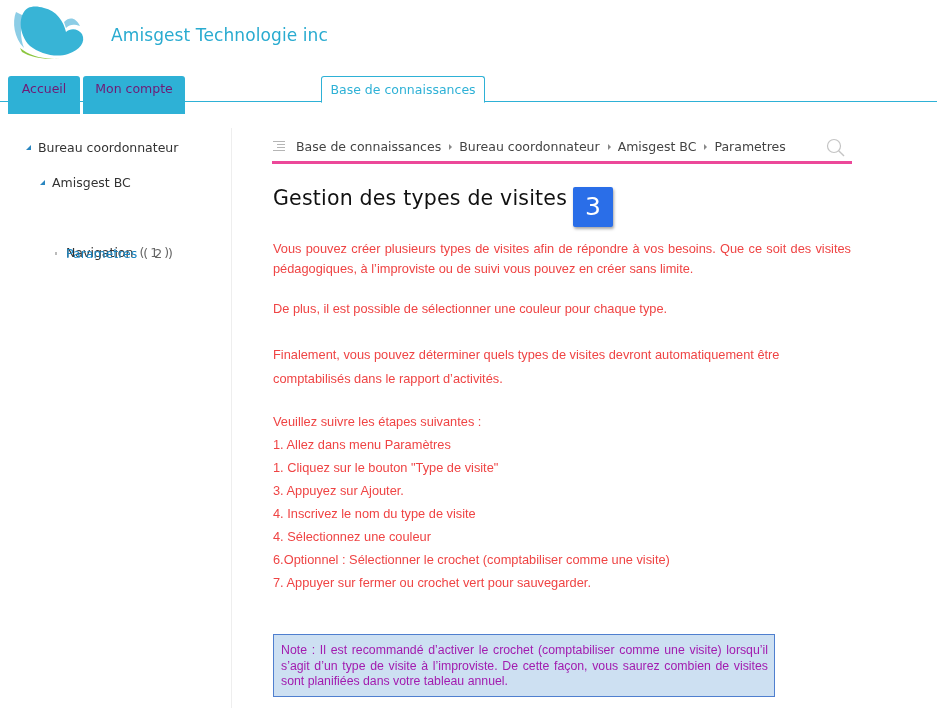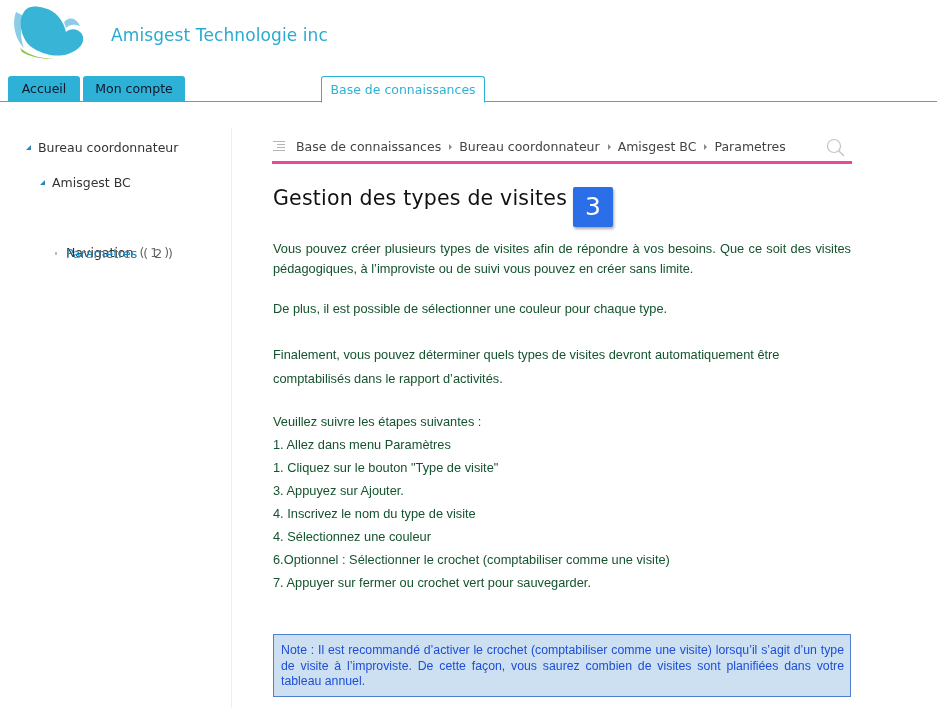--- a/index.html
+++ b/index.html
@@ -4,21 +4,21 @@
   <style>
     * { box-sizing: border-box; margin: 0; padding: 0; }
     html, body { width: 937px; height: 708px; overflow: hidden; background: #ffffff; }
     body { font-family: "Liberation Sans", sans-serif; color: #222; position: relative; }
 
     .header { position: absolute; left: 0; top: 0; width: 937px; height: 75px; }
     .logo { position: absolute; left: 10px; top: 4px; width: 78px; height: 58px; }
     .company { position: absolute; left: 111px; top: 25px; font-size: 17px; color: #29abd0; font-family: "DejaVu Sans", sans-serif; font-weight: normal; letter-spacing: 0.1px; }
 
     .tabs { position: absolute; left: 0; top: 76px; width: 937px; height: 26px; border-bottom: 1px solid #2eb1d6; }
-    .tab { position: absolute; top: 0; height: 26px; background: #2eb1d6; color: #0f172a; font-size: 12.5px; font-family: "DejaVu Sans", sans-serif; text-align: center; line-height: 26px; border-radius: 3px 3px 0 0; cursor: pointer; }
+    .tab { position: absolute; top: 0; height: 38px; background: #2eb1d6; color: #701a75; font-size: 12.5px; font-family: "DejaVu Sans", sans-serif; text-align: center; line-height: 26px; border-radius: 3px 3px 0 0; cursor: pointer; }
     .tab.active { background: #ffffff; color: #2eb1d6; border: 1px solid #2eb1d6; border-bottom: 1px solid #ffffff; height: 27px; line-height: 25px; }
     .tab-1 { left: 8px; width: 72px; }
     .tab-2 { left: 83px; width: 102px; }
     .tab-3 { left: 189px; width: 128px; }
     .tab-4 { left: 321px; width: 164px; }
 
     .sidebar { position: absolute; left: 0; top: 128px; width: 232px; height: 580px; border-right: 1px solid #eeeeee; }
     .tree-item { position: absolute; font-size: 12.5px; font-family: "DejaVu Sans", sans-serif; color: #333; cursor: pointer; white-space: nowrap; }
     .tree-item .arrow { display: inline-block; width: 0; height: 0; border-left: 5px solid transparent; border-bottom: 5px solid #2a86c0; margin-right: 7px; vertical-align: 2px; }
     .tree-item .dot { display: inline-block; width: 2px; height: 2px; background: #bbb; margin-right: 9px; vertical-align: 3px; }
@@ -33,27 +33,27 @@
     .bc-icon { position: absolute; left: 1px; top: 5px; width: 12px; height: 9px; }
     .bc-icon span { position: absolute; height: 1px; background: #b5b5b5; }
     .bc-list { position: absolute; left: 24px; top: 3px; font-size: 12.5px; font-family: "DejaVu Sans", sans-serif; color: #444; white-space: nowrap; }
     .bc-item { cursor: pointer; }
     .bc-sep { display: inline-block; width: 0; height: 0; border-top: 3px solid transparent; border-bottom: 3px solid transparent; border-left: 3px solid #888; margin: 0 7px 1px 8px; }
     .search-icon { position: absolute; left: 554px; top: 2px; width: 20px; height: 20px; cursor: pointer; }
 
     .title { position: absolute; left: 273px; top: 186px; font-size: 20.5px; font-family: "DejaVu Sans", sans-serif; color: #111; font-weight: normal; letter-spacing: 0.2px; }
     .badge { position: absolute; left: 573px; top: 187px; width: 40px; height: 40px; background: #2a6ee8; color: #ffffff; font-size: 25px; font-family: "DejaVu Sans", sans-serif; text-align: center; line-height: 40px; border-radius: 2px; box-shadow: 1px 2px 3px rgba(0,0,0,0.35); }
 
-    .content { position: absolute; left: 273px; width: 578px; font-size: 12.8px; font-family: "Liberation Sans", sans-serif; color: #14532d; }
+    .content { position: absolute; left: 273px; width: 578px; font-size: 12.8px; font-family: "Liberation Sans", sans-serif; color: #ef4444; }
     .p1 { top: 239px; line-height: 20px; text-align: justify; }
     .p2 { top: 300px; line-height: 18px; }
     .p3 { top: 343px; line-height: 24px; }
     .steps { top: 410px; line-height: 23px; }
 
-    .note { position: absolute; left: 273px; top: 634px; width: 578px; height: 63px; background: #cde0f2; border: 1px solid #4f7fcf; padding: 8px 6px 0 7px; font-size: 12.3px; font-family: "Liberation Sans", sans-serif; color: #1d4ed8; line-height: 15.5px; text-align: justify; }
+    .note { position: absolute; left: 273px; top: 634px; width: 502px; height: 63px; background: #cde0f2; border: 1px solid #4f7fcf; padding: 8px 6px 0 7px; font-size: 12.3px; font-family: "Liberation Sans", sans-serif; color: #a21caf; line-height: 15.5px; text-align: justify; }
   </style>
 </head>
 <body>
 
 <div class="header">
   <svg class="logo" viewBox="0 0 78 58">
     <path d="M6 8 C2 18 4 34 14 44 C10 34 10 22 14 12 Z" fill="#8ccde6"></path>
     <path d="M18 4 C8 10 8 30 20 42 C30 50 46 54 58 50 C70 46 76 38 72 30 C68 24 60 24 56 28 C54 18 46 6 34 4 C28 2 22 2 18 4 Z" fill="#38b4d6"></path>
     <path d="M54 18 C60 12 66 14 70 22 C64 20 60 20 56 24 Z" fill="#8ccde6"></path>
     <path d="M10 44 C20 52 34 56 50 54 C36 56 22 54 12 48 Z" fill="#8cc63f"></path>

